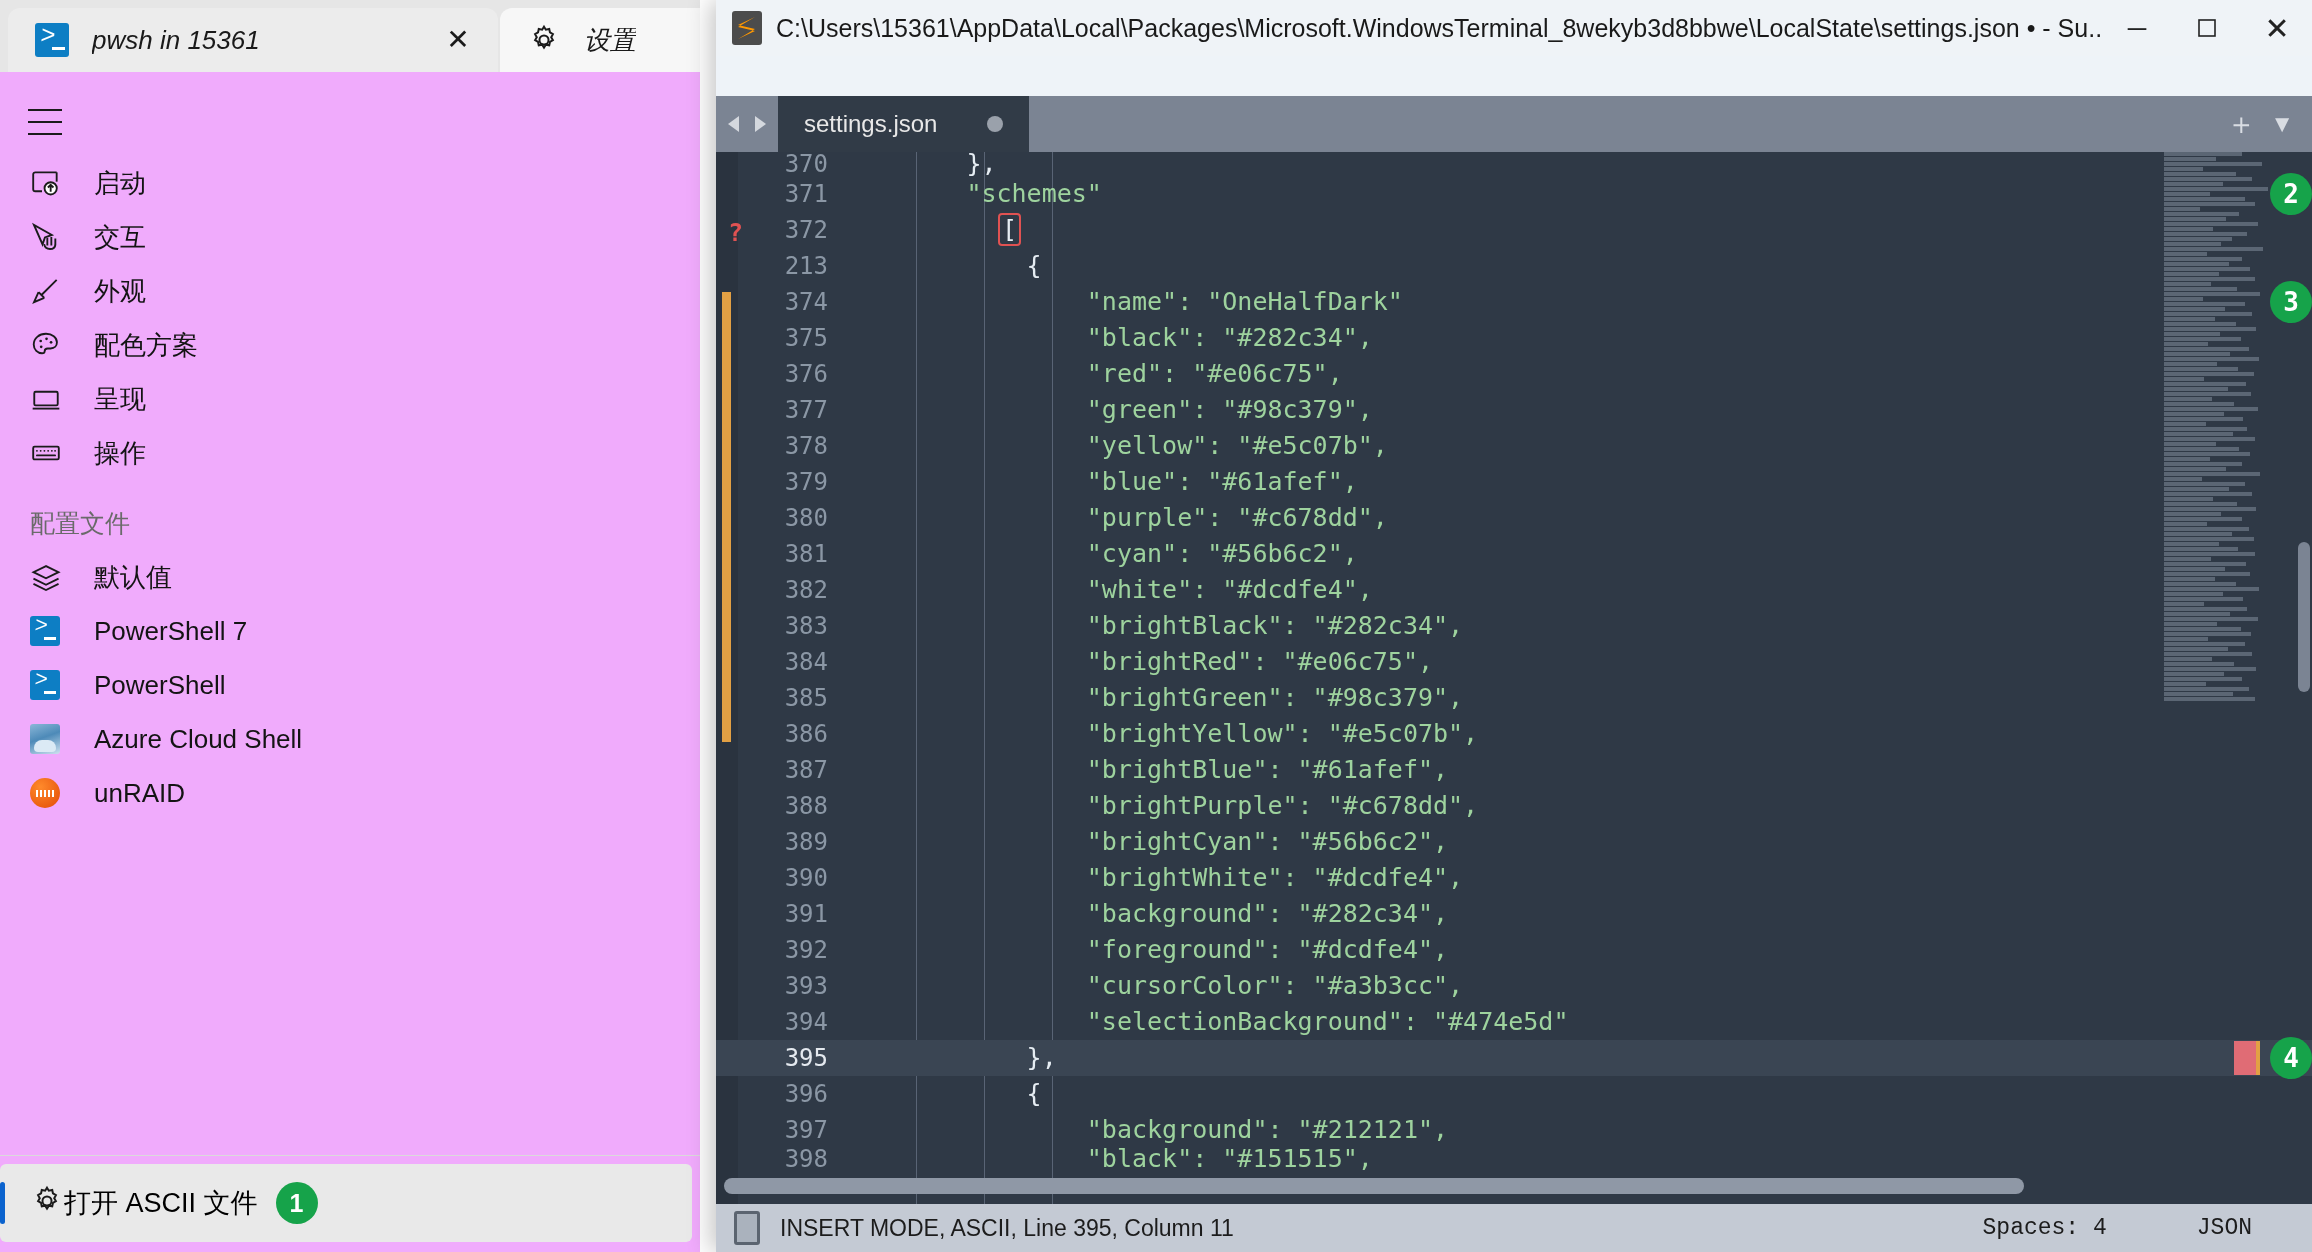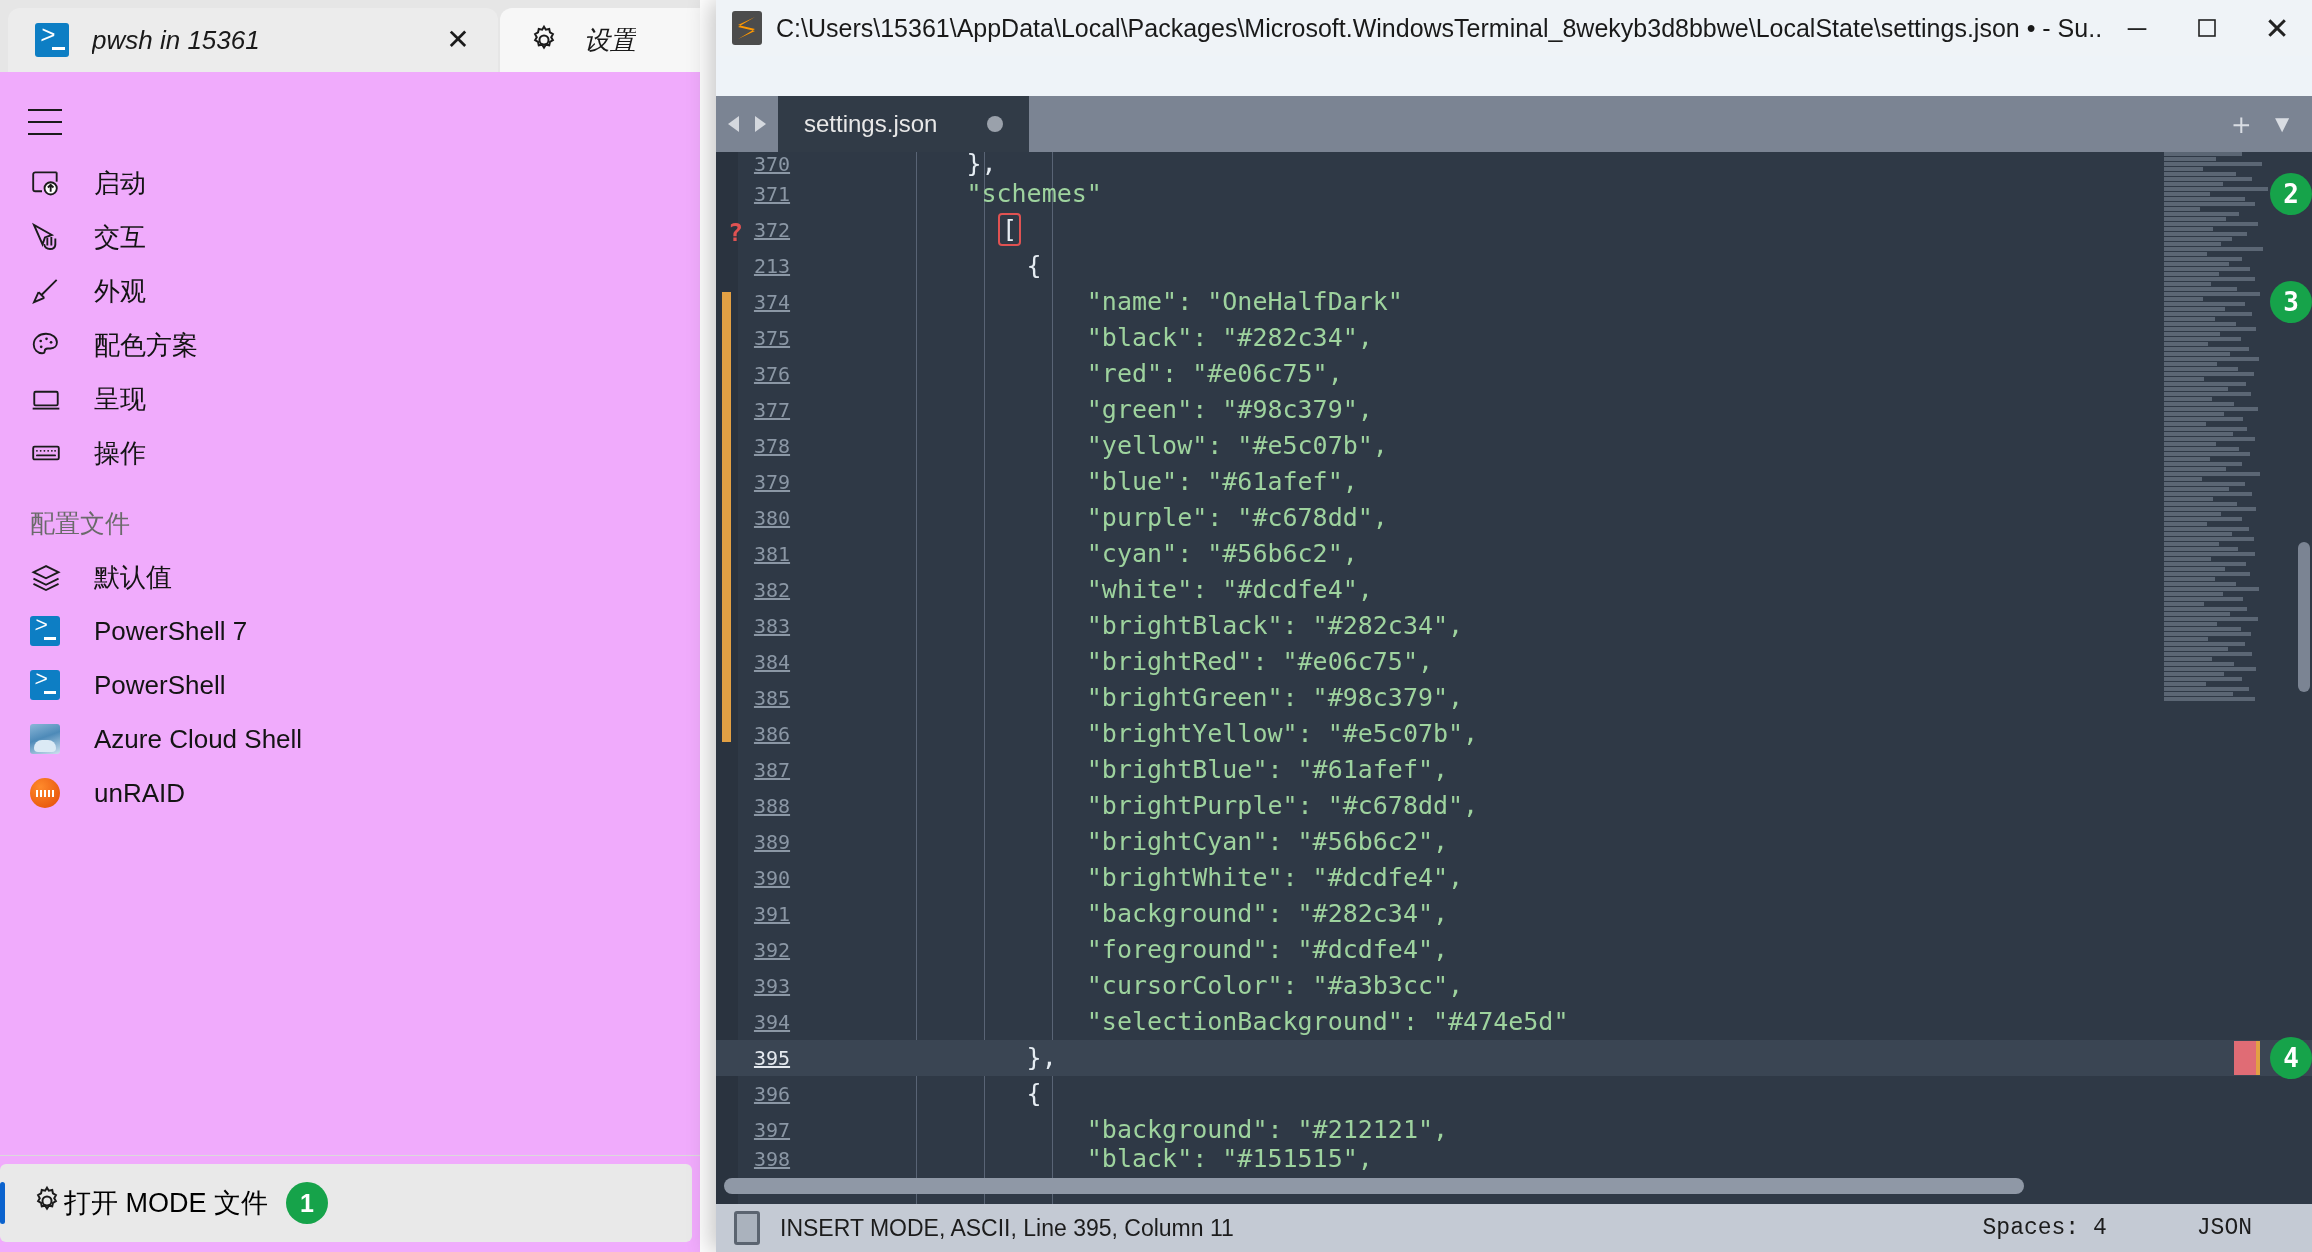--- a/index.html
+++ b/index.html
@@ -298,26 +298,25 @@
   }
   .code-line {
     position: relative;
     height: 36px;
     display: flex; align-items: center;
     white-space: pre;
   }
   .code-line.current { background: #3a4553; }
   .ln {
     width: 130px;
-    text-align: center;
+    text-align: right;
     padding-right: 18px;
     color: #8b97a5;
     flex: 0 0 auto;
-    font-size: 20px;
-    text-decoration: underline;
+    font-size: 24px;
   }
   .code-line.current .ln { color: #e4e9ef; }
   .code-text { flex: 1 1 auto; color: #d8dee9; }
   .tok-str { color: #9ed39e; }
   .tok-brace { color: #e6edf3; }
   .err-q {
     position: absolute; left: 12px; top: 3px;
     color: #e05252; font-size: 25px; font-weight: 700;
   }
   .err-box {
@@ -539,21 +538,21 @@
     <div id="wt-footer-divider"></div>
 
     <div id="wt-open-json">
       <span class="selbar"></span>
       <span class="nav-icon">
         <svg width="34" height="34" viewBox="0 0 24 24" fill="none" stroke="#1b1b1b" stroke-width="1.4">
           <circle cx="12" cy="12" r="3.2"></circle>
           <path d="M12 2.6l1.3 2.1 2.4-.5.5 2.4 2.1 1.3-1.2 2.1 1.2 2.1-2.1 1.3-.5 2.4-2.4-.5L12 17.4l-1.3-2.1-2.4.5-.5-2.4-2.1-1.3 1.2-2.1-1.2-2.1 2.1-1.3.5-2.4 2.4.5z"></path>
         </svg>
       </span>
-      <span class="nav-label">打开 MODE 文件</span>
+      <span class="nav-label">打开 ASCII 文件</span>
       <span class="badge">1</span>
     </div>
 
   </div>
 </div>
 
 <div id="st-window">
 
   <div id="st-titlebar">
     <span id="st-app-icon"></span>

